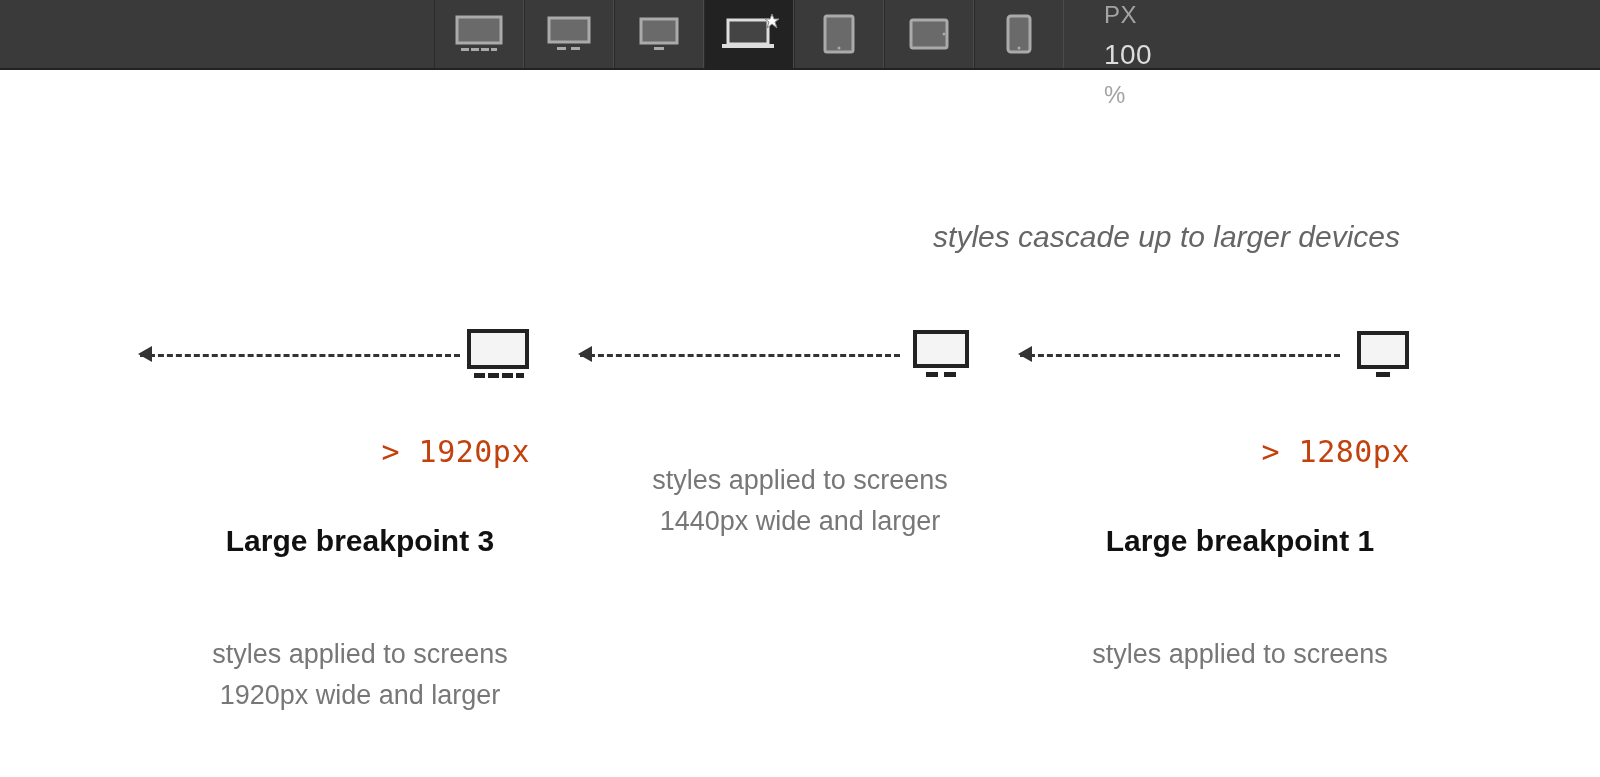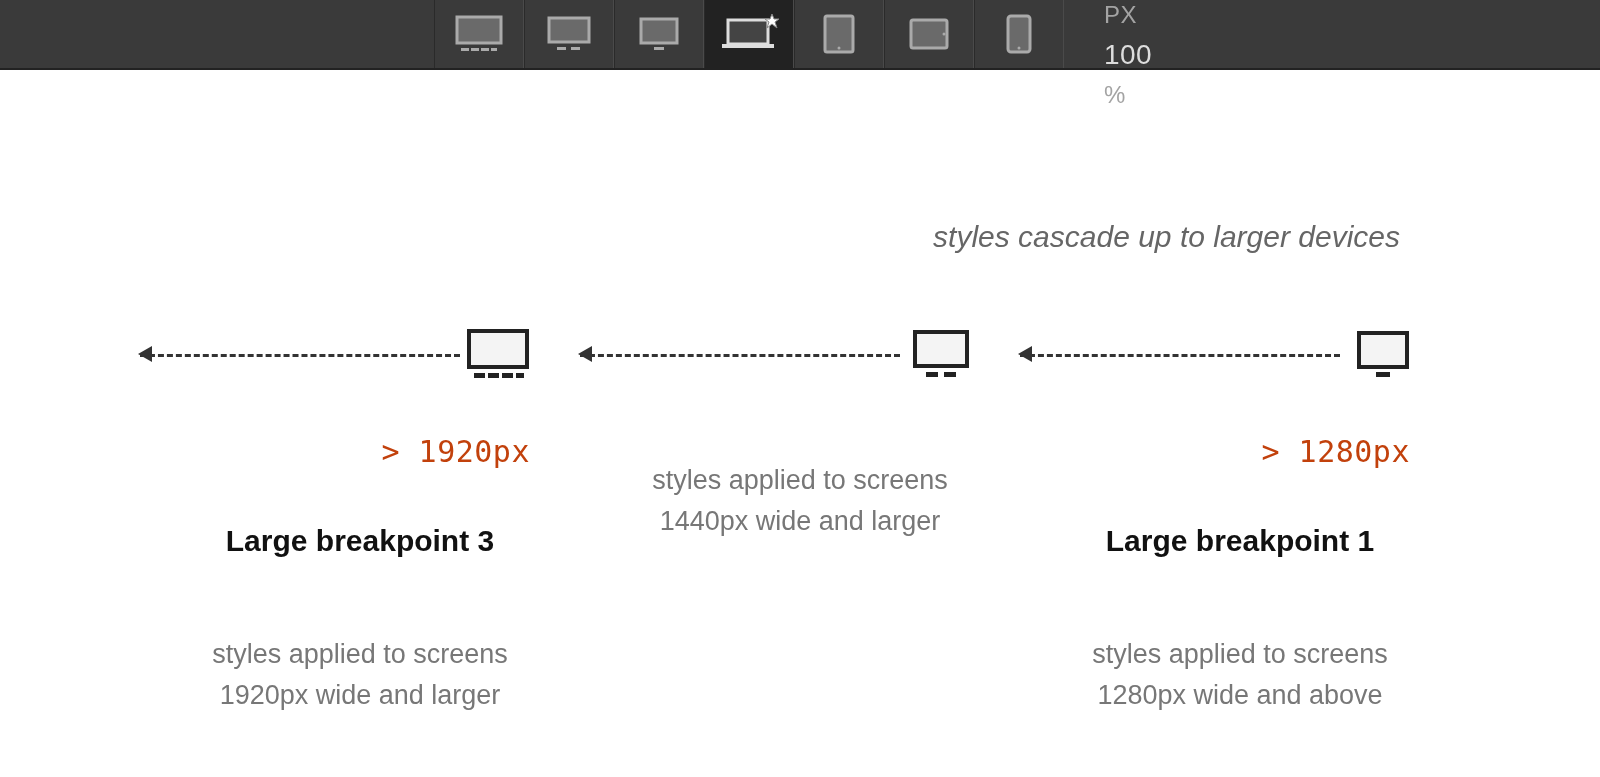--- a/index.html
+++ b/index.html
@@ -247,18 +247,17 @@
         <div class="arrow-line"></div>
         <svg width="54" height="48" viewBox="0 0 54 48">
           <rect x="3" y="3" width="48" height="34" fill="#f4f4f4" stroke="#222" stroke-width="4"></rect>
           <rect x="20" y="42" width="14" height="5" fill="#222"></rect>
         </svg>
       </div>
       <div class="range">&gt;  1280px</div>
       <div class="bp-title">Large breakpoint 1</div>
       <div class="bp-desc">
         <span>styles applied to screens</span><br>
-        <span>1280px wide and above</span>
       </div>
     </div>
 
   </div>
 </div>
 
 </body></html>

